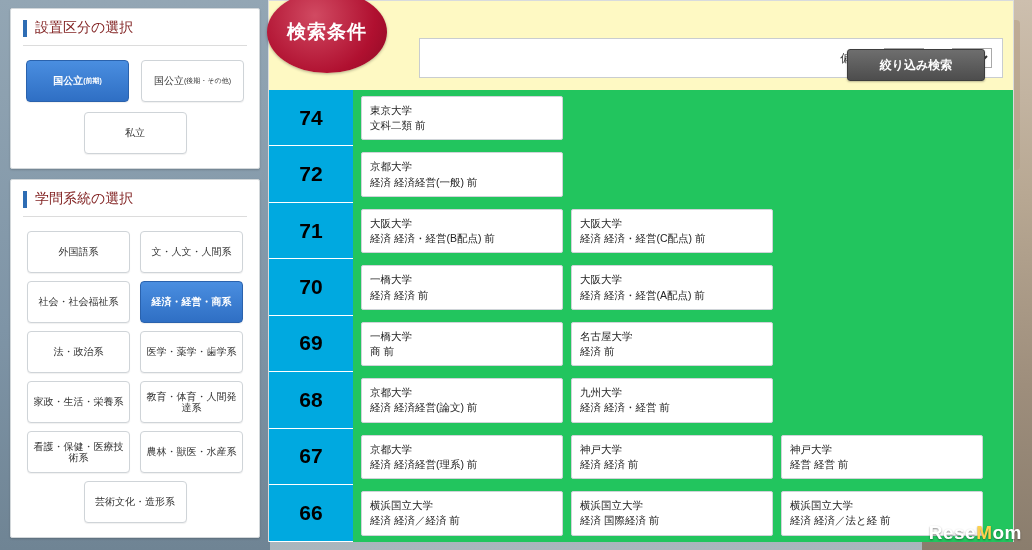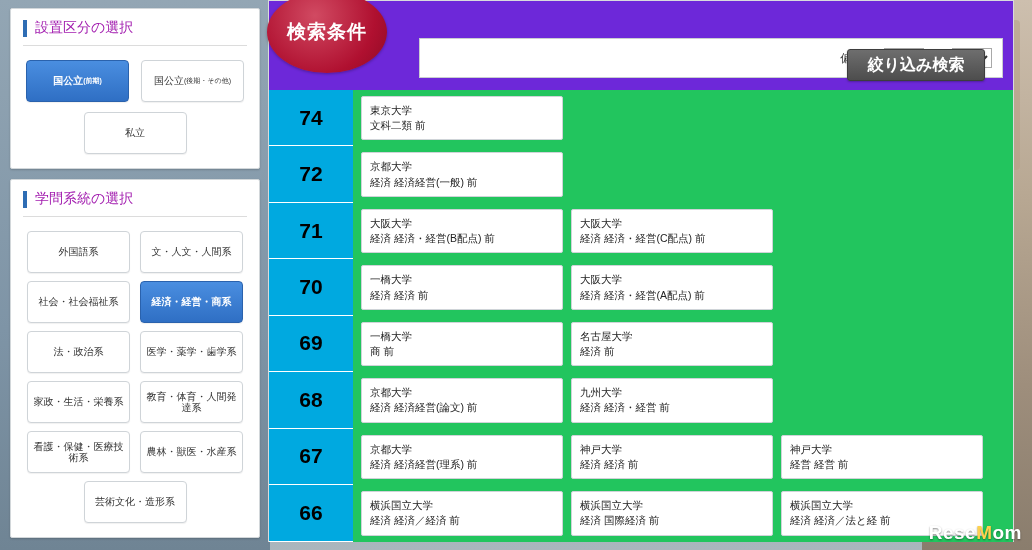--- a/index.html
+++ b/index.html
@@ -59,21 +59,21 @@
     border-radius: 2px;
     box-shadow: 0 1px 2px rgba(0,0,0,.18);
     margin-bottom: 10px;
     padding: 10px 12px 14px 12px;
     box-sizing: border-box;
   }
   .panel-title {
     display: flex;
     align-items: center;
     font-size: 14px;
-    color: #a21caf;
+    color: #7f1d1d;
     padding-bottom: 8px;
     border-bottom: 1px solid #dcdcdc;
     margin-bottom: 14px;
   }
   .panel-title .bar {
     width: 4px;
     height: 17px;
     background: #2e6db4;
     margin-right: 8px;
     flex: 0 0 auto;
@@ -116,21 +116,21 @@
 
   
   .content {
     position: absolute;
     left: 268px;
     top: 0;
     width: 746px;
   }
   .search-box {
     position: relative;
-    background: #6d28d9;
+    background: #fef9c3;
     border: 1px solid #d8dbdd;
     border-bottom: none;
     height: 90px;
     box-sizing: border-box;
   }
   .badge {
     position: absolute;
     left: -2px;
     top: -10px;
     width: 120px;
@@ -182,21 +182,21 @@
   .submit-btn {
     position: absolute;
     right: 28px;
     top: 48px;
     width: 136px;
     height: 30px;
     background: linear-gradient(180deg,#6e6e6e 0%, #4d4d4d 100%);
     border: 1px solid #3d3d3d;
     border-radius: 3px;
     color: #fff;
-    font-size: 16px;
+    font-size: 12px;
     font-weight: bold;
     display: flex;
     align-items: center;
     justify-content: center;
     cursor: pointer;
     box-shadow: 0 1px 2px rgba(0,0,0,.25);
     font-family: Liberation Serif, serif;
   }
 
   

